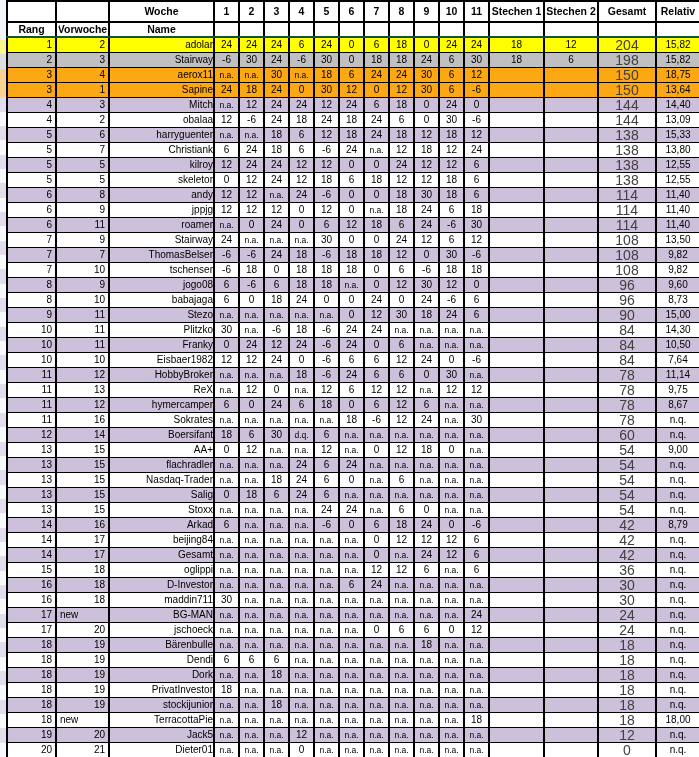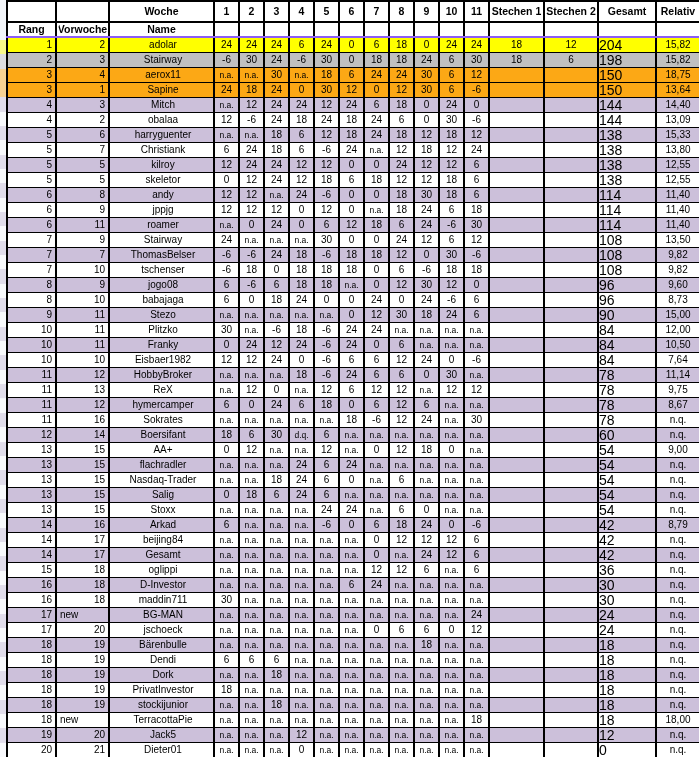--- a/index.html
+++ b/index.html
@@ -8,29 +8,29 @@
   .screen{position:relative;width:699px;height:757px;overflow:hidden;background:#fff;}
   .edge-strip{position:absolute;left:0;top:0;width:6px;height:757px;background:#F2F5F9;}
   .edge-seg{position:absolute;left:0;width:6px;}
   table.grid{position:absolute;left:6px;top:0;width:693px;border-collapse:collapse;table-layout:fixed;}
   th,td{border:1px solid #000;border-left:2px solid #000;padding:0;overflow:hidden;white-space:nowrap;line-height:1;vertical-align:middle;}
   .c-rel{border-right:2px solid #000;}
   thead th{font-weight:bold;font-size:10.5px;text-align:center;background:#fff;color:#000;}
   tr.hrow1{height:21px;}
   tr.hrow1 th{border-top:2px solid #000;border-bottom:2px solid #000;}
   tr.hrow2{height:15px;}
-  tr.hrow2 th{border-bottom:2px solid #8b5cf6;border-radius:7px;}
+  tr.hrow2 th{border-bottom:2px solid #14532d;border-radius:7px;}
   tbody td{font-size:10px;color:#000;}
   td.rang{text-align:right;padding-right:3px;}
   td.vorw{text-align:right;padding-right:3px;}
   td.vorw.newv{text-align:left;padding-left:3px;}
-  td.name{text-align:center;padding-left:3px;}
+  td.name{text-align:right;padding-left:3px;}
   td.wk,td.st{text-align:center;}
   td.na{font-size:8.5px;}
-  td.ges{text-align:left;font-size:14px;color:#000000;}
+  td.ges{text-align:center;font-size:14px;color:#404040;}
   td.rel{text-align:center;font-size:10px;}
   tbody tr:last-child td{border-bottom:2px solid #000;}
 </style>
 </head>
 <body>
 
 <div class="screen">
   <div class="edge-strip" id="edge-strip">
       <div class="edge-seg" style="top: 40px; height: 14.34px; background: rgb(255, 255, 0); opacity: 0.45;"></div>
       <div class="edge-seg" style="top: 54.34px; height: 14.34px; background: rgb(192, 192, 192); opacity: 0.45;"></div>
@@ -528,21 +528,21 @@
           <td class="wk">-6</td>
           <td class="wk">24</td>
           <td class="wk">24</td>
           <td class="wk na">n.a.</td>
           <td class="wk na">n.a.</td>
           <td class="wk na">n.a.</td>
           <td class="wk na">n.a.</td>
           <td class="st"></td>
           <td class="st"></td>
           <td class="ges">84</td>
-          <td class="rel c-rel">12,00</td>
+          <td class="rel c-rel">14,30</td>
         </tr>
         <tr style="height: 14.34px; background: rgb(204, 192, 218);">
           <td class="rang">10</td>
           <td class="vorw">11</td>
           <td class="name">Franky</td>
           <td class="wk">0</td>
           <td class="wk">24</td>
           <td class="wk">12</td>
           <td class="wk">24</td>
           <td class="wk">-6</td>

